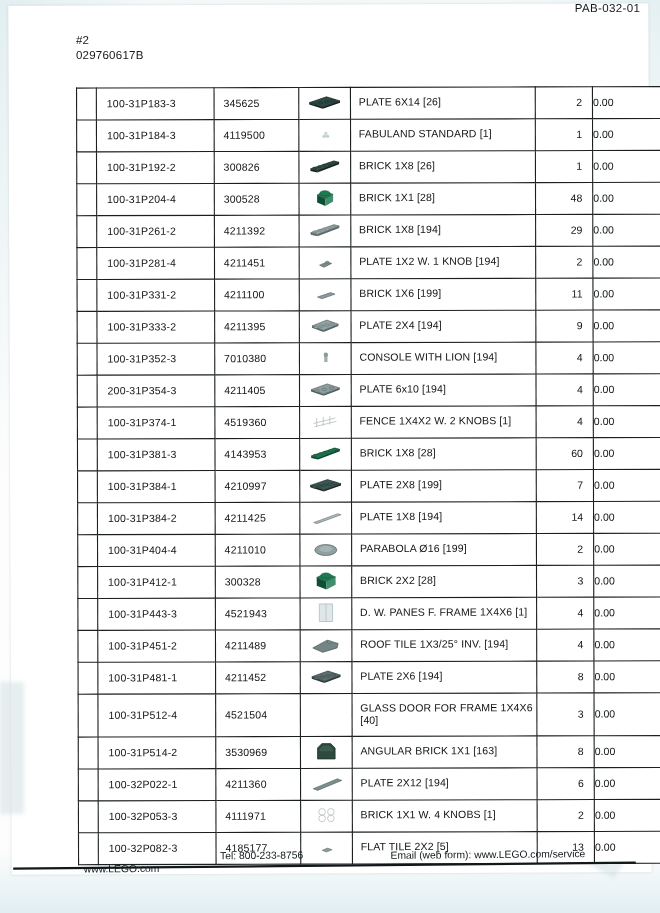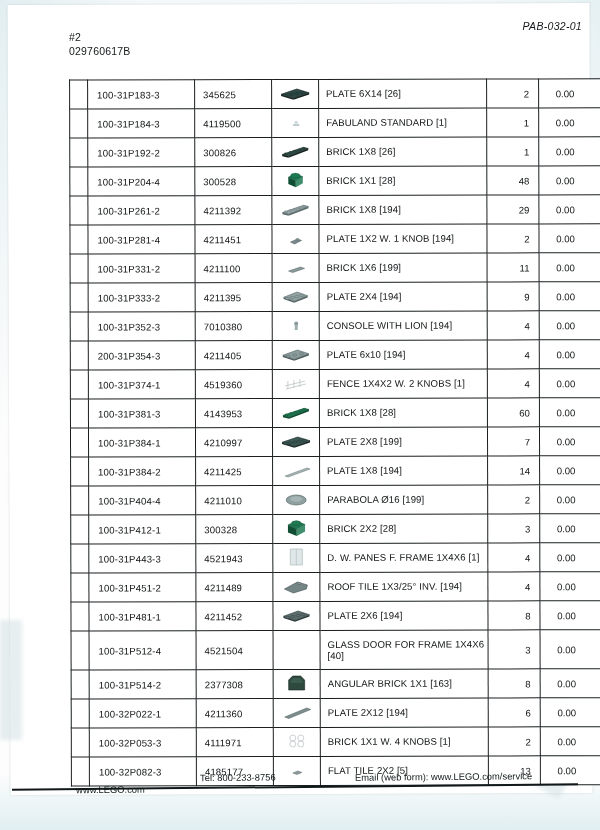--- a/index.html
+++ b/index.html
@@ -34,25 +34,24 @@
     height: 790px;
     background: #ffffff;
     box-shadow: 0 0 2px rgba(120,140,145,0.35);
     transform: rotate(-0.22deg);
   }
 
   
   .hdr-right {
     position: absolute;
     right: 18px;
-    top: 20px;
+    top: 2px;
     font-size: 10.5px;
     letter-spacing: 0.3px;
     color: #15181a;
-    font-style: italic;
   }
   .hdr-left {
     position: absolute;
     left: 69px;
     top: 30px;
     font-size: 10.5px;
     line-height: 14px;
     letter-spacing: 0.2px;
     color: #15181a;
   }
@@ -78,21 +77,21 @@
     height: 28px;
     vertical-align: middle;
     background: #ffffff;
   }
   .c-mark  { width: 17px; }
   .c-code  { width: 97px; padding-left: 9px !important; letter-spacing: 0.15px; }
   .c-el    { width: 68px; padding-left: 8px !important; letter-spacing: 0.15px; }
   .c-img   { width: 46px; text-align: center; }
   .c-desc  { width: 160px; padding-left: 7px !important; letter-spacing: 0.1px; line-height: 11.5px; }
   .c-qty   { width: 42px; text-align: right; padding-right: 9px !important; }
-  .c-price { width: 52px; text-align: center; padding-right: 9px !important; }
+  .c-price { width: 52px; text-align: left; padding-right: 9px !important; }
 
   tr.tall td { height: 38px; }
 
   
   .thumb { display: inline-block; line-height: 0; }
   .thumb svg { display: block; margin: 0 auto; }
 
   
   #footer-rule {
     position: absolute;
@@ -428,21 +427,21 @@
             <td class="c-code">100-31P512-4</td>
             <td class="c-el">4521504</td>
             <td class="c-img"></td>
             <td class="c-desc">GLASS DOOR FOR FRAME 1X4X6 [40]</td>
             <td class="c-qty">3</td>
             <td class="c-price">0.00</td>
           </tr>
           <tr>
             <td class="c-mark"></td>
             <td class="c-code">100-31P514-2</td>
-            <td class="c-el">2377308</td>
+            <td class="c-el">3530969</td>
             <td class="c-img"><span class="thumb"><svg width="34" height="20" viewBox="0 0 34 20">
                   <polygon points="9,7 13,3 21,3 25,7 25,17 9,17" fill="#2e4a3f" stroke="#16261f" stroke-width="0.6"></polygon>
                   <polygon points="11,8 14,5 20,5 23,8 23,10 11,10" fill="#3d5c50"></polygon>
                 </svg></span></td>
             <td class="c-desc">ANGULAR BRICK 1X1 [163]</td>
             <td class="c-qty">8</td>
             <td class="c-price">0.00</td>
           </tr>
           <tr>
             <td class="c-mark"></td>

